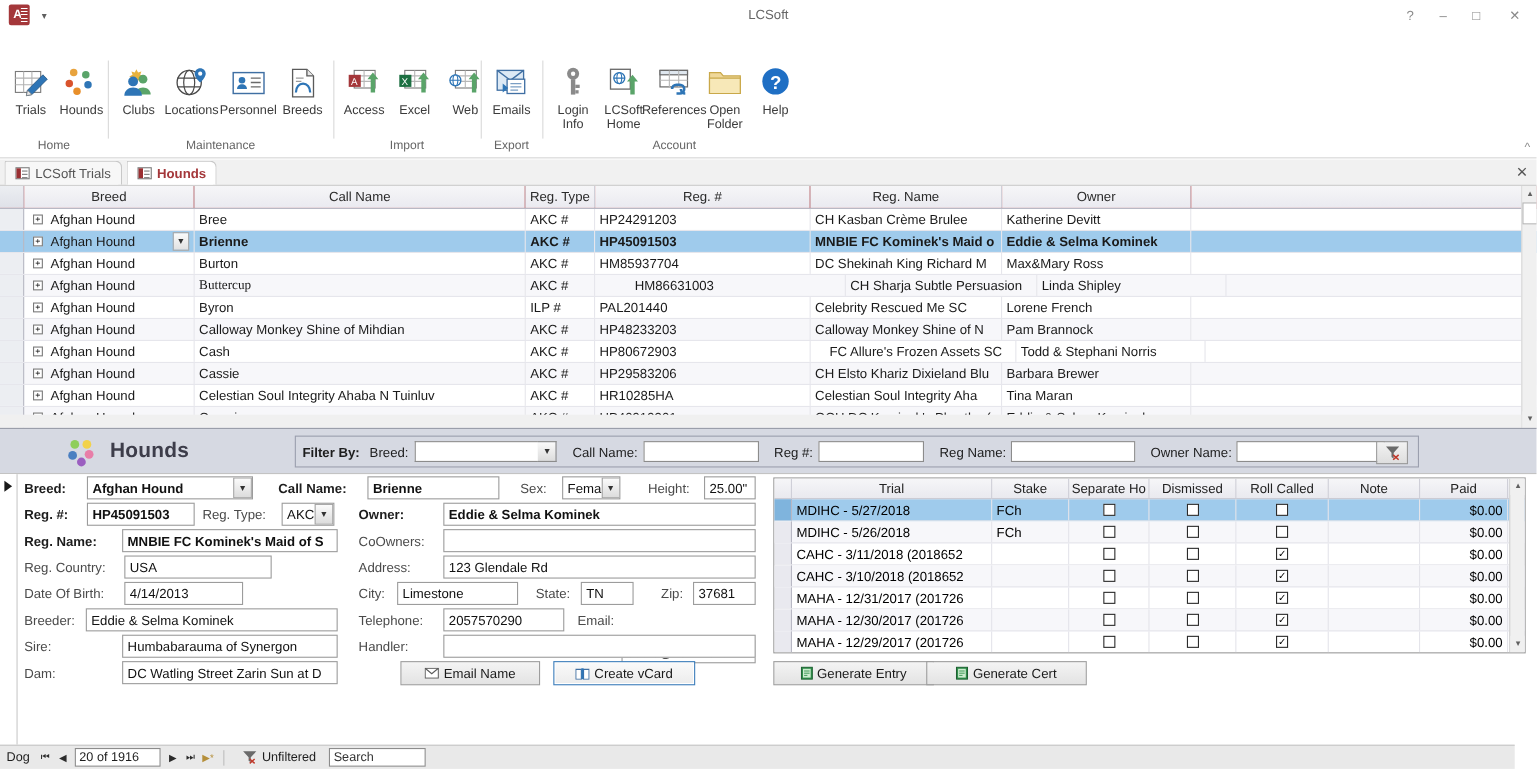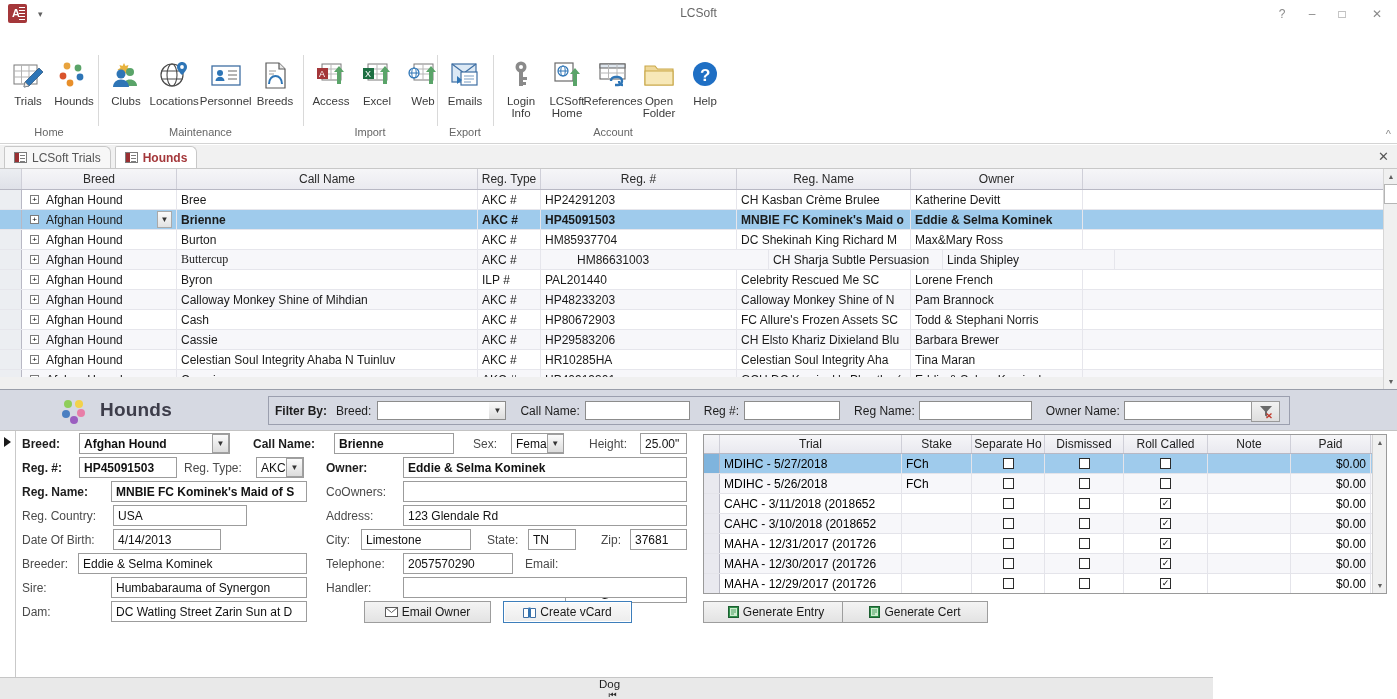--- a/index.html
+++ b/index.html
@@ -232,23 +232,23 @@
   .tr-row.selected .td.rs { background:#7fb4dd; }
   .td.c { justify-content:center; }
   .td.r { justify-content:flex-end; }
   .cbx { width:11px; height:11px; border:1px solid #2b2b2b; background:#fff;
     display:flex; align-items:center; justify-content:center; font-size:9px; color:#000; line-height:1;}
   .trials-vs { position:absolute; right:0; top:0; width:14px; height:158px; background:#f0f0f0;
     border-left:1px solid #d2d2d2; }
 
   
   .statusbar {
-    position:absolute; left:0; bottom:0; width:1213px; height:22px;
+    position:absolute; left:0; bottom:0; width:1377px; height:22px;
     background:#e9e9e9; border-top:1px solid #c6c6c6; display:flex; align-items:center;
-    font-size:11.5px; color:#1d1d1d; gap:0; padding-left:6px;flex-direction:column;
+    font-size:11.5px; color:#1d1d1d; gap:0; padding-left:6px;
   }
   .navbtn { width:16px; height:16px; display:flex; align-items:center; justify-content:center;
     color:#2b2b2b; font-size:9px; }
   .navbox { width:78px; height:17px; border:1px solid #8c8c8c; background:#fff;
     font-size:11.5px; padding:0 3px; display:flex; align-items:center; margin:0 3px; }
   .searchbox { width:88px; height:17px; border:1px solid #8c8c8c; background:#fff;
     font-size:11.5px; padding:0 3px; display:flex; align-items:center; color:#333; }
   .unfilt { display:flex; align-items:center; gap:4px; margin-left:10px; margin-right:12px; }
   .divider-v { width:1px; height:14px; background:#bdbdbd; margin:0 6px; }
 </style>
@@ -601,21 +601,21 @@
           <div class="gc rowsel"></div>
           <div class="gc" style="width: 155px;">
             <span class="expander">
               <span class="plusbox">+</span>
             </span>
             <span style="margin-left: 4px;">Afghan Hound</span>
           </div>
           <div class="gc" style="width: 301px;">Cash</div>
           <div class="gc" style="width: 63px;">AKC #</div>
           <div class="gc" style="width: 196px;">HP80672903</div>
-          <div class="gc" style="width: 174px;">FC Allure's Frozen Assets SC</div>
+          <div class="gc" style="width: 174px; margin-left: 13px;">FC Allure's Frozen Assets SC</div>
           <div class="gc" style="width: 172px;">Todd &amp; Stephani Norris</div>
           <div class="gc" style="flex: 1 1 0%;"></div>
         </div>
         <div class="grow alt">
           <div class="gc rowsel"></div>
           <div class="gc" style="width: 155px;">
             <span class="expander">
               <span class="plusbox">+</span>
             </span>
             <span style="margin-left: 4px;">Afghan Hound</span>
@@ -764,21 +764,21 @@
     <div class="fi" style="left:403px; top:146px; width:284px;"></div>
 
     <div class="fl" style="left:22px; top:174px;">Dam:</div>
     <div class="fi" style="left:111px; top:170px; width:196px;">DC Watling Street Zarin Sun at D</div>
 
     <div class="btn" style="left:364px; top:170px; width:127px;">
       <svg width="13" height="10" viewBox="0 0 13 10">
         <rect x="0.5" y="0.5" width="12" height="9" fill="#fff" stroke="#5a5a5a"></rect>
         <path d="M0.5 0.5L6.5 5.5 12.5 0.5" fill="none" stroke="#5a5a5a"></path>
       </svg>
-      <span>Email Owner</span>
+      <span>Email Name</span>
     </div>
     <div class="btn focused" style="left:503px; top:170px; width:129px;">
       <svg width="13" height="11" viewBox="0 0 13 11">
         <path d="M0.5 1.5h5v9h-5z" fill="#fff" stroke="#3f6fa3"></path>
         <path d="M7.5 1.5h5v9h-5z" fill="#fff" stroke="#3f6fa3"></path>
         <rect x="5.5" y="0.5" width="2" height="10" fill="#2e75b6"></rect>
       </svg>
       <span>Create vCard</span>
     </div>
     <div class="btn" style="left:703px; top:170px; width:146px;">

